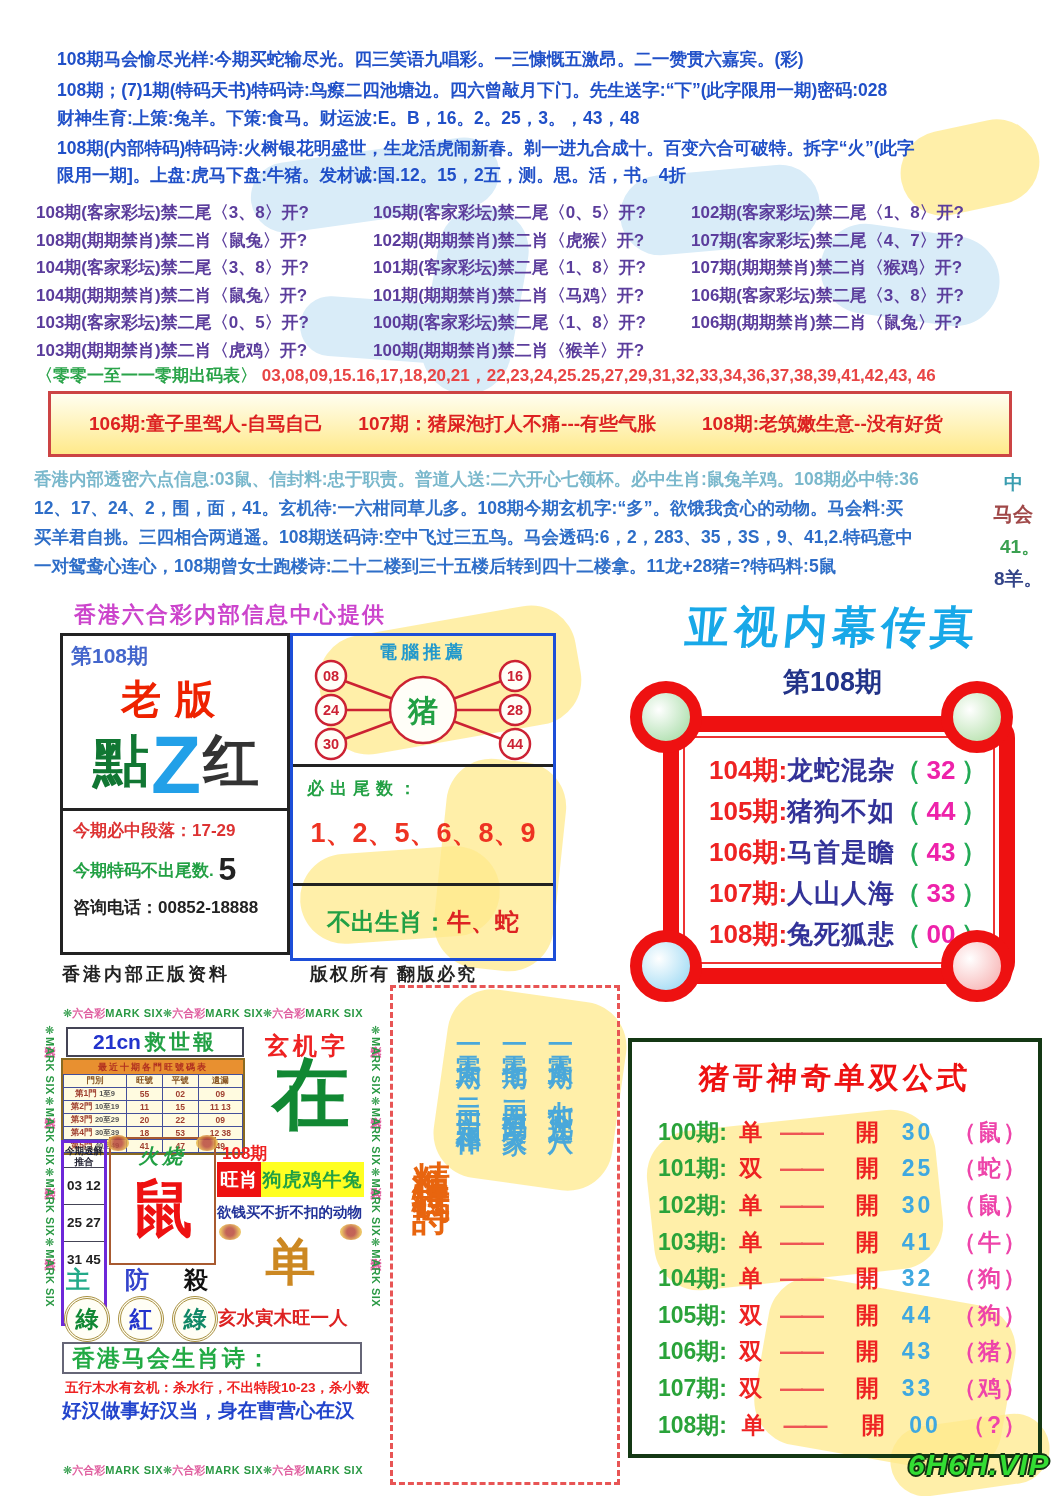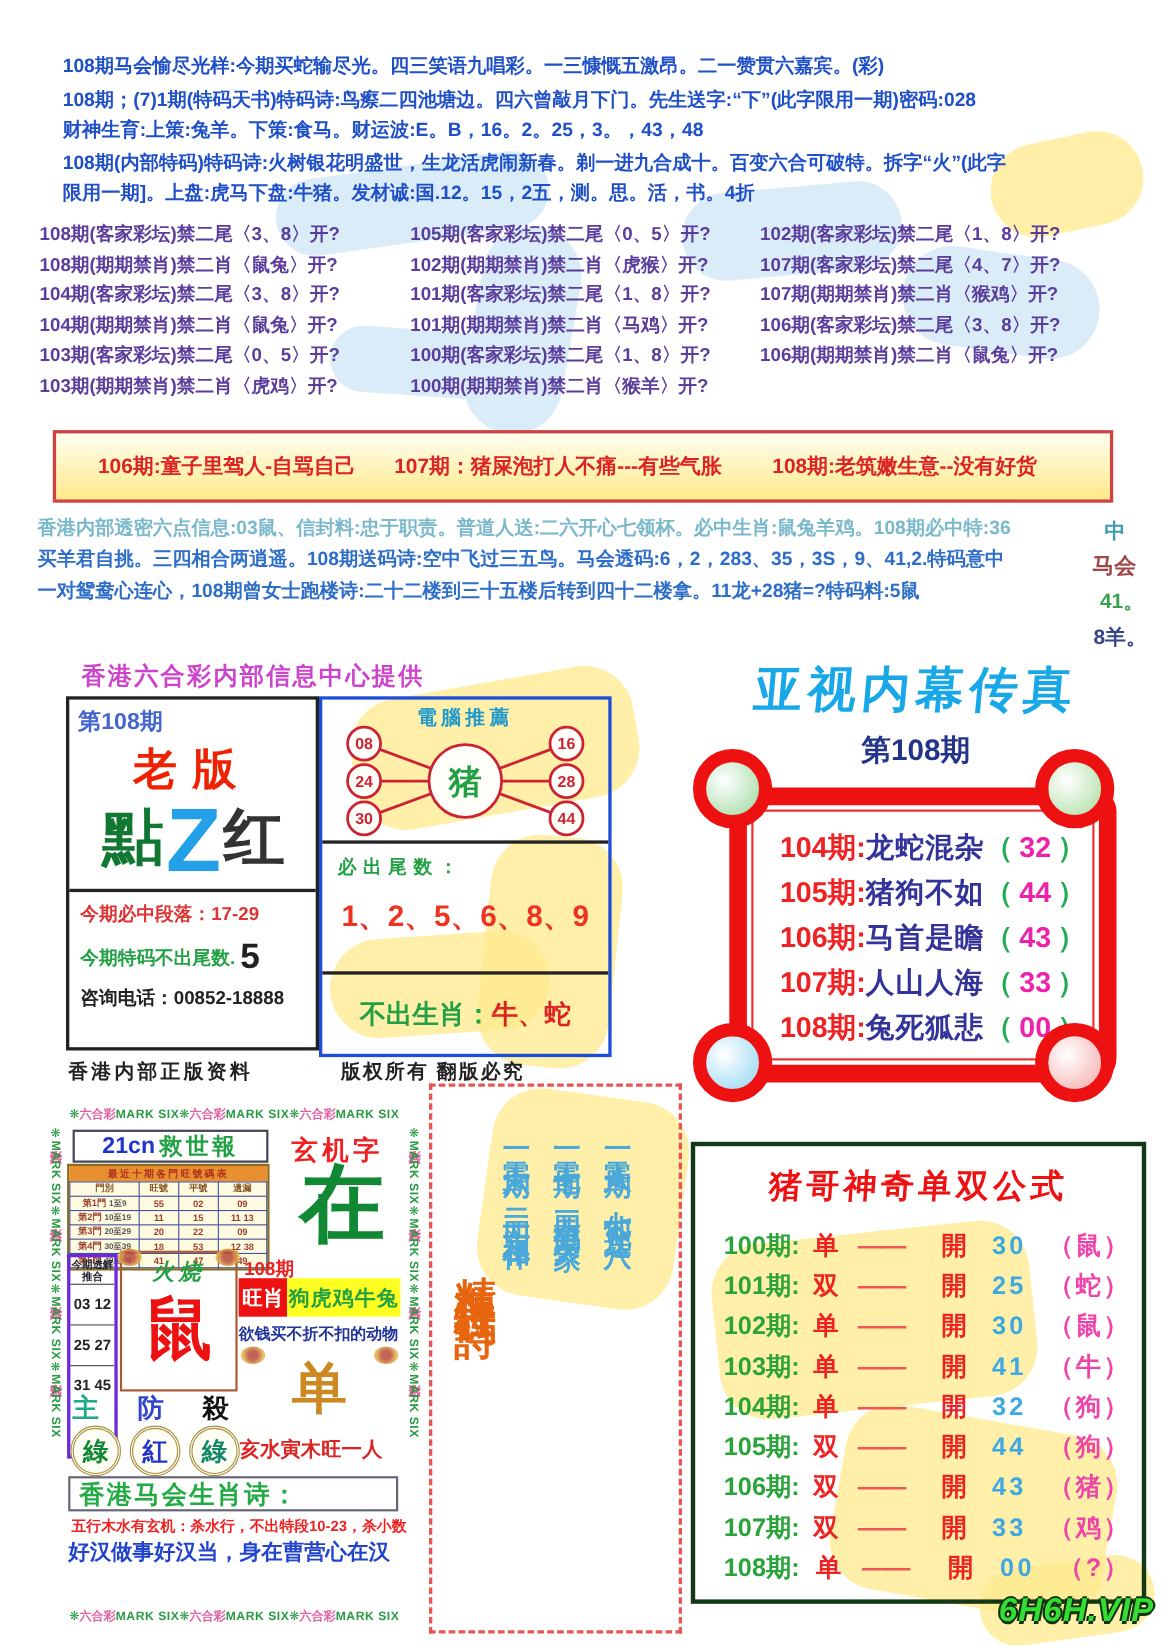--- a/index.html
+++ b/index.html
@@ -199,29 +199,34 @@
       <div>104期(期期禁肖)禁二肖〈鼠兔〉开?</div>
       <div>101期(期期禁肖)禁二肖〈马鸡〉开?</div>
       <div>106期(客家彩坛)禁二尾〈3、8〉开?</div>
       <div>103期(客家彩坛)禁二尾〈0、5〉开?</div>
       <div>100期(客家彩坛)禁二尾〈1、8〉开?</div>
       <div>106期(期期禁肖)禁二肖〈鼠兔〉开?</div>
       <div>103期(期期禁肖)禁二肖〈虎鸡〉开?</div>
       <div>100期(期期禁肖)禁二肖〈猴羊〉开?</div>
     </div>
 
+    <div class="chuma">
+      <span class="lab">〈零零一至一一零期出码表〉</span>
+      <span class="nums">03,08,09,15.16,17,18,20,21，22,23,24,25.25,27,29,31,32,33,34,36,37,38,39,41,42,43, 46</span>
+    </div>
 
     <div class="saybox">
       <span class="s1">106期:童子里驾人-自骂自己</span>
       <span class="s2">107期：猪屎泡打人不痛---有些气胀</span>
       <span class="s3">108期:老筑嫩生意--没有好货</span>
     </div>
 
     <div class="secret">
       <div>香港内部透密六点信息:03鼠、信封料:忠于职责。普道人送:二六开心七领杯。必中生肖:鼠兔羊鸡。108期必中特:36</div>
+      <div>12、17、24、2，围，面，41。玄机待:一六柑同草儿多。108期今期玄机字:“多”。欲饿我贪心的动物。马会料:买</div>
       <div>买羊君自挑。三四相合两逍遥。108期送码诗:空中飞过三五鸟。马会透码:6，2，283、35，3S，9、41,2.特码意中</div>
       <div>一对鸳鸯心连心，108期曾女士跑楼诗:二十二楼到三十五楼后转到四十二楼拿。11龙+28猪=?特码料:5鼠</div>
     </div>
     <div class="note n0">中</div>
     <div class="note n1">马会</div>
     <div class="note n2">41。</div>
     <div class="note n3">8羊。</div>
 
     <div class="ic-header">香港六合彩内部信息中心提供</div>
 

